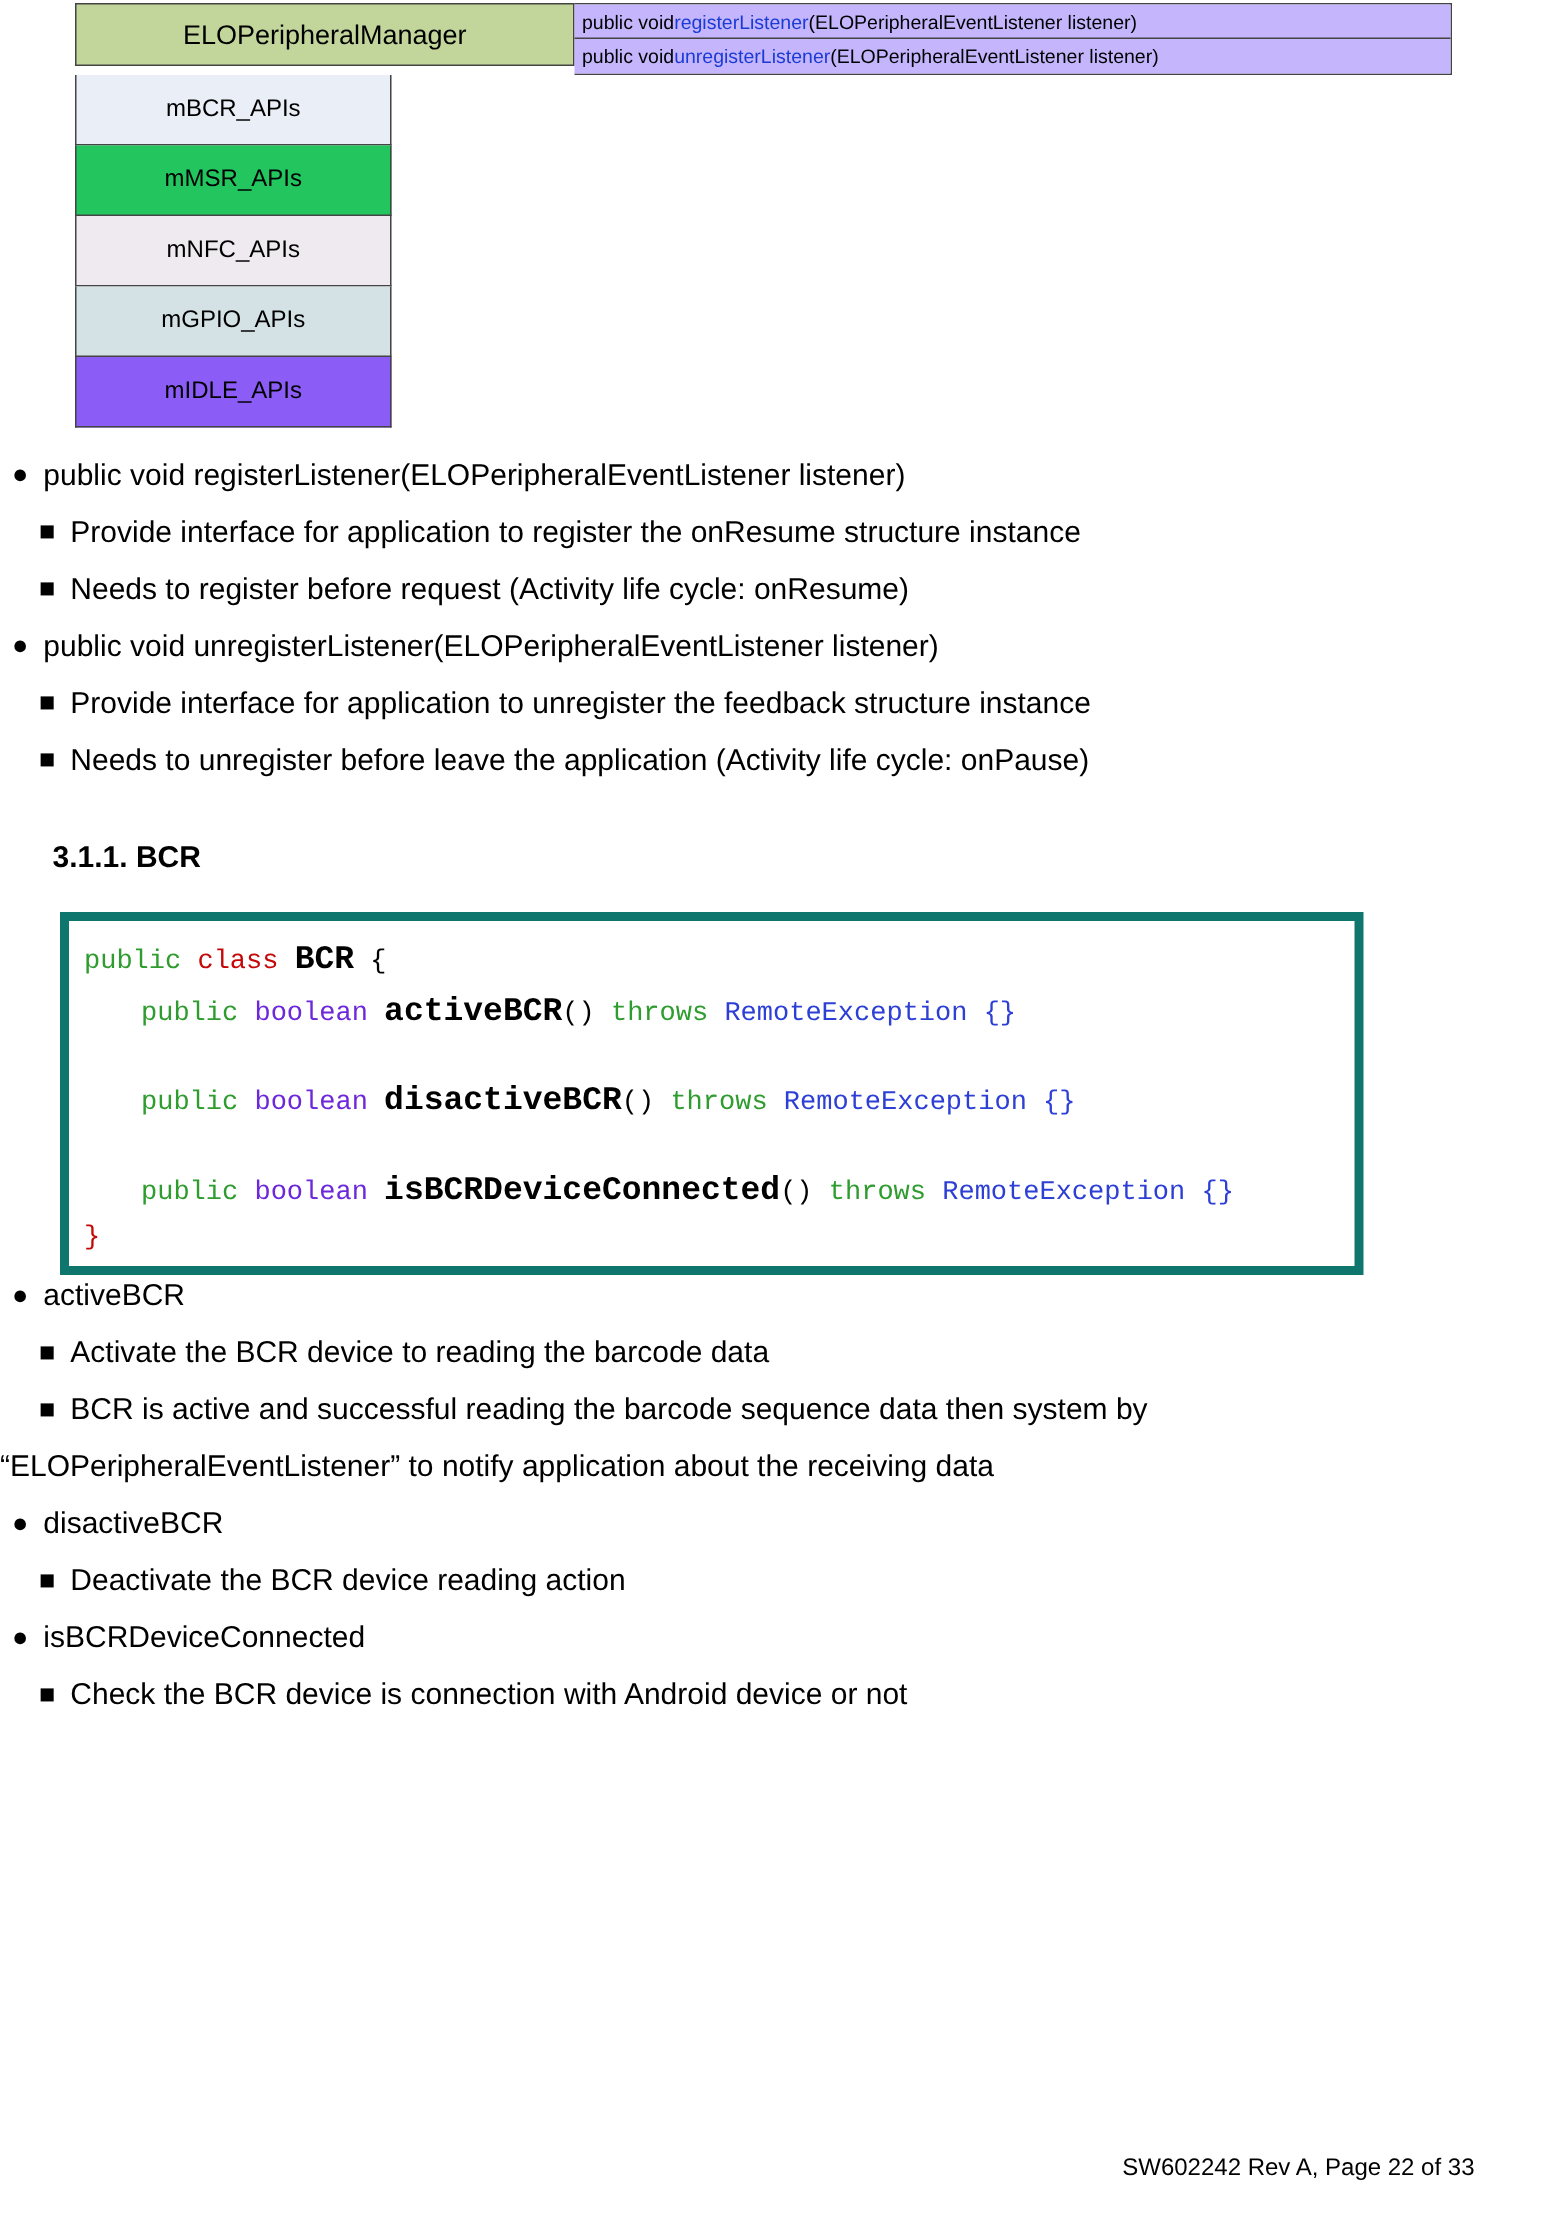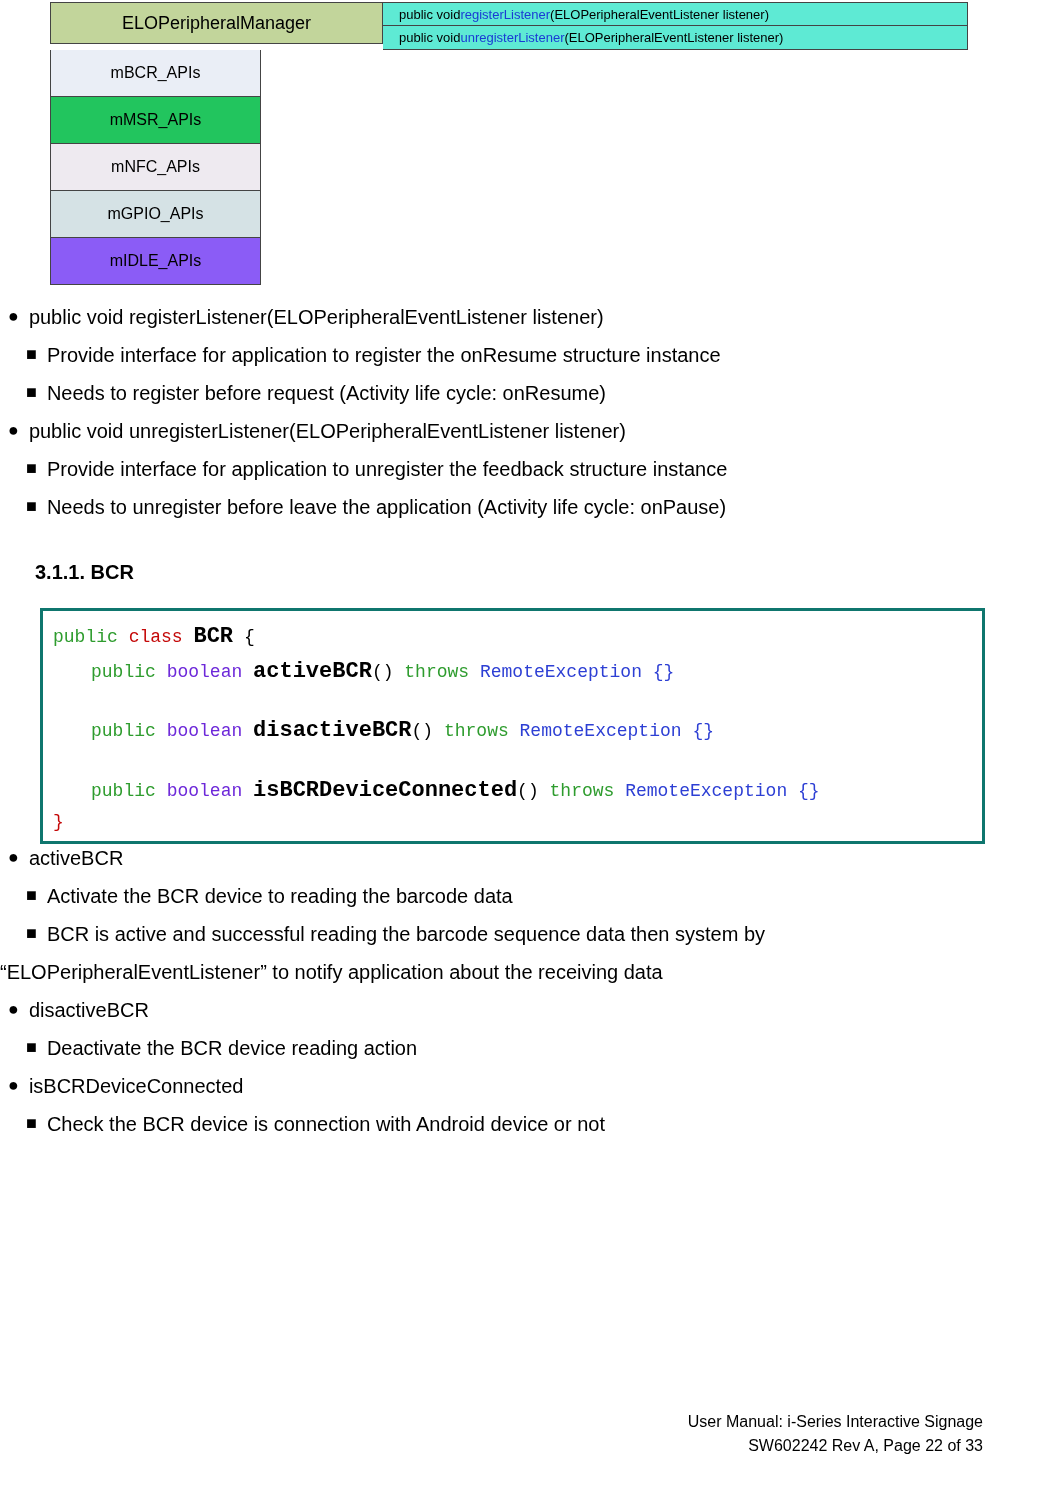--- a/index.html
+++ b/index.html
@@ -35,23 +35,23 @@
       border-left: none;
       width: 585px;
       display: flex;
       flex-direction: column;
     }
     .sig-row {
       height: 23px;
       border-bottom: 1px solid #444;
       display: flex;
       align-items: center;
-      padding-left: 16px;
+      padding-left: 5px;
       font-size: 13px;
-      background: #5eead4;
+      background: #c4b5fd;
       color: #000;
     }
     .sig-row:last-child { border-bottom: none; }
     .sig-row .method-link { color: #1a3bd4; }
     .api-stack {
       margin-left: 50px;
       width: 211px;
     }
     .api-box {
       height: 47px;
@@ -91,22 +91,22 @@
       font-size: 20px;
       font-weight: bold;
       color: #000;
       margin-top: 40px;
       margin-bottom: 24px;
       padding-left: 0;
       margin-left: 35px;
     }
     .code-box {
       margin-left: 40px;
-      width: 945px;
-      border: 3px solid #0f766e;
+      width: 869px;
+      border: 6px solid #0f766e;
       padding: 8px 10px 4px 10px;
       font-family: "Courier New", monospace;
       font-size: 18px;
       line-height: 1.6;
       color: #000;
     }
     .code-box .kw-public { color: #2e9c2e; }
     .code-box .kw-class { color: #c40808; }
     .code-box .kw-boolean { color: #6d28d9; }
     .code-box .kw-throws { color: #2e9c2e; }
@@ -232,15 +232,14 @@
       <span class="marker">●</span>
       <span>isBCRDeviceConnected</span>
     </div>
     <div class="bullet-item indent">
       <span class="marker">■</span>
       <span>Check the BCR device is connection with Android device or not</span>
     </div>
   </div>
 
 <div class="footer">
-  <div>User Manual: i-Series Interactive Signage</div>
   <div>SW602242 Rev A, Page 22 of 33</div>
 </div>
 
 </body></html>

